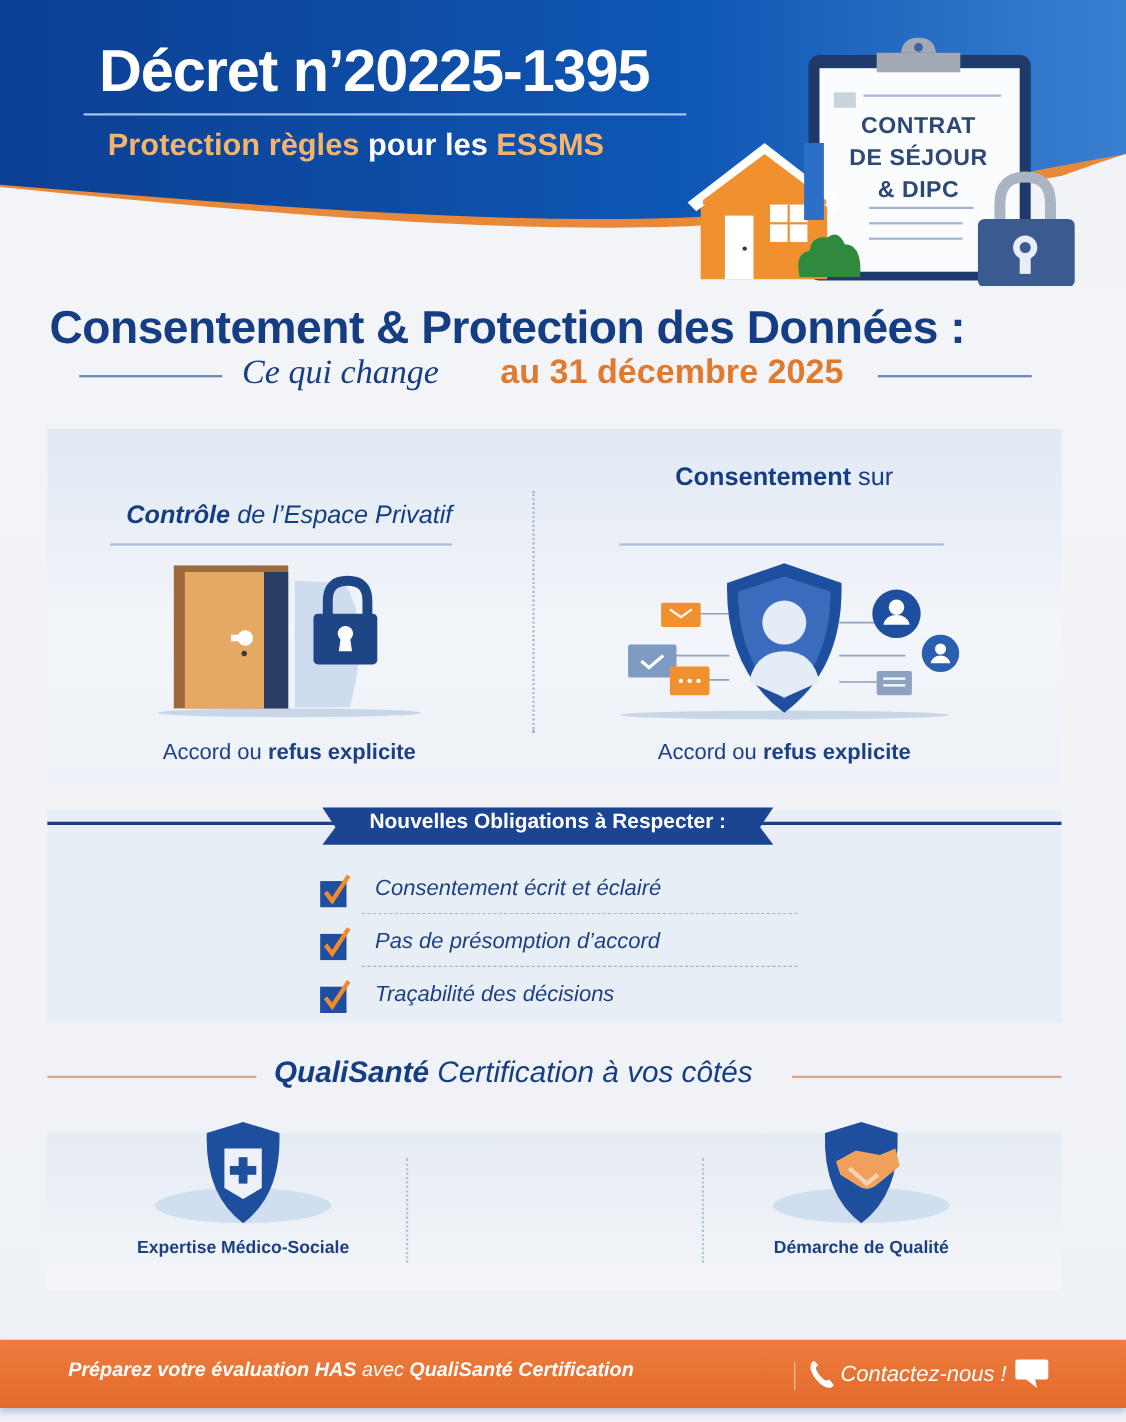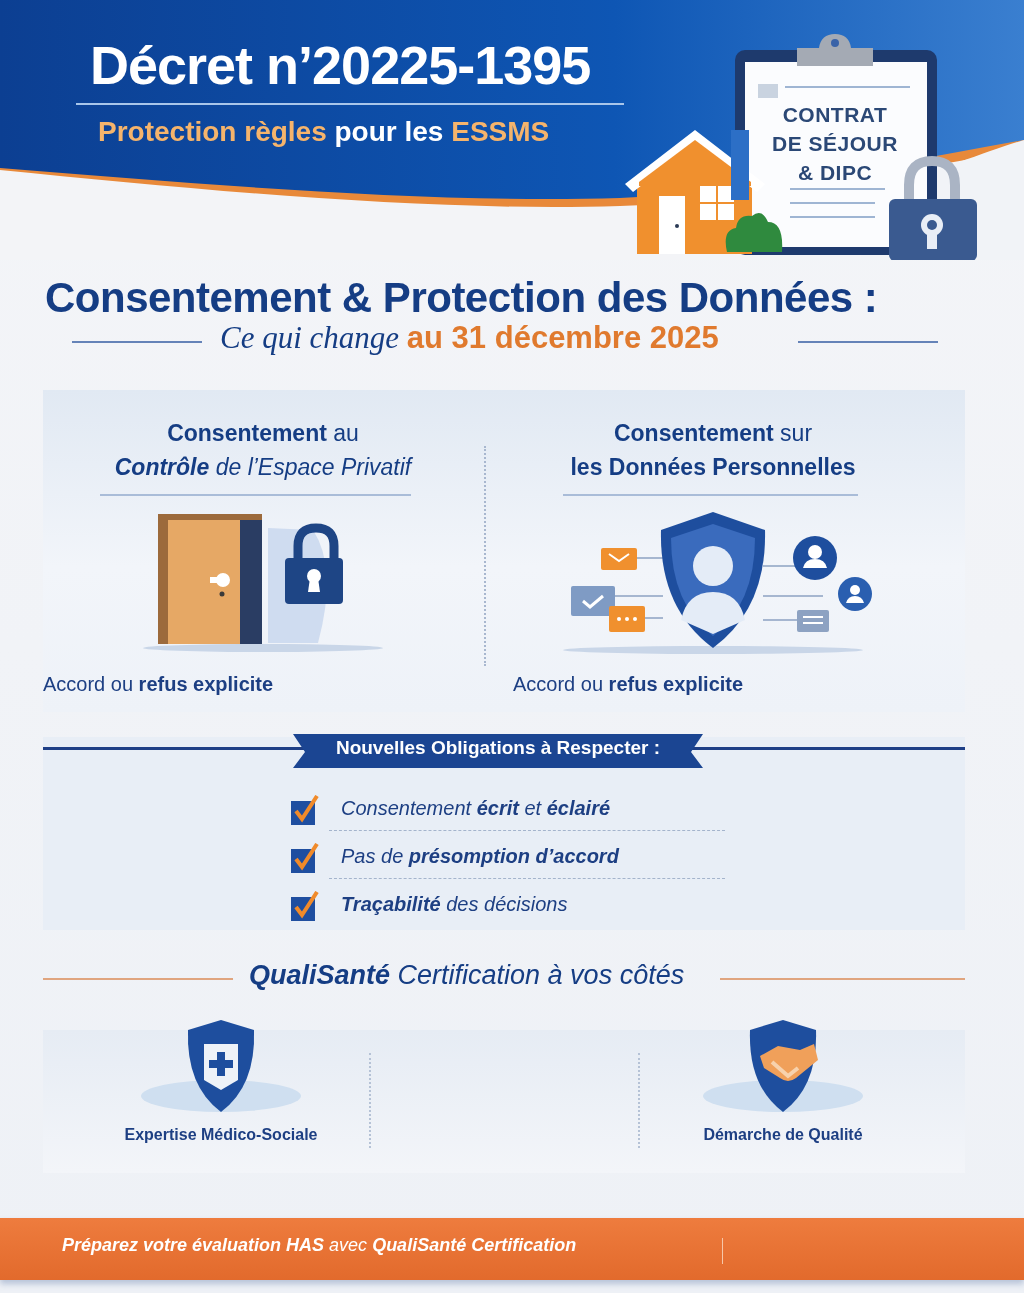--- a/index.html
+++ b/index.html
@@ -49,51 +49,51 @@
     position: absolute; left: 45px; top: 274px; white-space: nowrap;
     font-weight: 700; font-size: 42px; color: #153d84; letter-spacing: -0.5px;
   }
   .subheadline-row { position: absolute; left: 72px; top: 320px; width: 866px; height: 44px; }
   .subheadline-row .rule-l { position: absolute; left: 0; top: 21px; width: 130px; height: 2px; background: #6583b8; }
   .subheadline-row .rule-r { position: absolute; right: 0; top: 21px; width: 140px; height: 2px; background: #6583b8; }
   .subheadline {
     position: absolute; left: 148px; top: 0; white-space: nowrap; font-size: 31px;
   }
   .subheadline .lead { color: #153d84; font-style: italic; font-family: Liberation Serif, serif; }
-  .subheadline .date { color: #e07a2e; font-weight: 700; }
+  .subheadline .date { color: #e07a2e; font-weight: 700; margin-left: 48px; }
 
   
   .panels {
     position: absolute; left: 43px; top: 390px; width: 922px; height: 322px;
     background: linear-gradient(180deg,#e1e9f3 0%, #f2f5fa 55%, #eef2f8 100%);
   }
   .panel-divider { position: absolute; left: 484px; top: 446px; width: 0; height: 220px; border-left: 2px dotted #a8b7cf; }
   .panel { position: absolute; top: 0; height: 322px; }
   .panel-title { position: absolute; width: 100%; text-align: center; font-size: 23px; color: #153d84; line-height: 34px; }
   .panel-title b { font-weight: 700; }
   .panel-title i { font-style: italic; }
   .panel-rule { position: absolute; height: 2px; background: #a9bcd8; }
-  .panel-caption { position: absolute; width: 100%; text-align: left; font-size: 20px; color: #1d3f83; top: 283px; }
+  .panel-caption { position: absolute; width: 100%; text-align: center; font-size: 20px; color: #1d3f83; top: 283px; }
   .panel-caption b { font-weight: 700; }
 
   
   .obligations {
     position: absolute; left: 43px; top: 737px; width: 922px; height: 193px;
     background: #e8eef6;
   }
   .ob-line { position: absolute; left: 0; top: 10px; width: 922px; height: 3px; background: #1e3f86; }
   .ob-banner { position: absolute; left: 250px; top: -7px; width: 410px; height: 40px; }
   .ob-banner-text {
     position: absolute; left: 250px; top: 0px; width: 410px; height: 26px; text-align: center;
     color: #ffffff; font-weight: 700; font-size: 19px; line-height: 22px;
   }
   .ob-item { position: absolute; left: 248px; height: 32px; }
   .ob-check { position: absolute; left: 0; top: 2px; width: 28px; height: 30px; }
   .ob-text { position: absolute; left: 50px; top: 4px; font-size: 20px; color: #1d3f83; white-space: nowrap; font-style: italic; }
-  .ob-text b { font-weight: 700; }
+  .ob-text b { font-weight: 400; }
   .ob-sep { position: absolute; left: 286px; width: 396px; height: 0; border-top: 1px dashed #a4b4cc; }
 
   
   .q-row { position: absolute; left: 43px; top: 958px; width: 922px; height: 42px; }
   .q-rule-l { position: absolute; left: 0; top: 20px; width: 190px; height: 2px; background: #e0a57f; }
   .q-rule-r { position: absolute; right: 0; top: 20px; width: 245px; height: 2px; background: #e0a57f; }
   .q-title { position: absolute; left: 206px; top: 2px; white-space: nowrap; font-size: 27px; color: #153d84; font-style: italic; }
   .q-title b { font-weight: 700; }
 
   .features {
@@ -194,23 +194,20 @@
     <div class="rule-l"></div>
     <div class="subheadline">
       <span class="lead">Ce qui change </span><span class="date">au 31 décembre 2025</span>
     </div>
     <div class="rule-r"></div>
   </div>
 
   <div class="panels">
 
     <div class="panel" style="left:0;width:440px">
-      <div class="panel-title" style="top:26px">
-        <b>Consentement</b><span> au</span>
-      </div>
       <div class="panel-title" style="top:60px">
         <b><i>Contrôle</i></b><i> de l’Espace Privatif</i>
       </div>
       <div class="panel-rule" style="left:57px;top:104px;width:311px"></div>
       <svg style="position:absolute;left:95px;top:118px" width="250" height="145" viewBox="0 0 250 145">
         <ellipse cx="125" cy="140" rx="120" ry="4" fill="#c9d6e8"></ellipse>
         <path d="M130 20 L175 22 Q200 60 180 135 L130 135 Z" fill="#cfdcf0"></path>
         <rect x="20" y="6" width="104" height="130" fill="#9c6a3c"></rect>
         <rect x="30" y="12" width="72" height="124" fill="#e6a865"></rect>
         <rect x="102" y="12" width="22" height="124" fill="#2a3d63"></rect>
@@ -224,21 +221,20 @@
       </svg>
       <div class="panel-caption">
         <span>Accord ou </span><b>refus</b><b> explicite</b>
       </div>
     </div>
 
     <div class="panel" style="left:470px;width:400px">
       <div class="panel-title" style="top:26px">
         <b>Consentement</b><span> sur</span>
       </div>
-      <div class="panel-title" style="top:60px;font-weight:700">les Données Personnelles</div>
       <div class="panel-rule" style="left:50px;top:104px;width:295px"></div>
       <svg style="position:absolute;left:40px;top:118px" width="320" height="150" viewBox="0 0 320 150">
         <ellipse cx="160" cy="142" rx="150" ry="4" fill="#c9d6e8"></ellipse>
         <line x1="60" y1="50" x2="110" y2="50" stroke="#8da2c2" stroke-width="1.5"></line>
         <line x1="60" y1="88" x2="110" y2="88" stroke="#8da2c2" stroke-width="1.5"></line>
         <line x1="80" y1="110" x2="110" y2="110" stroke="#8da2c2" stroke-width="1.5"></line>
         <line x1="210" y1="58" x2="250" y2="58" stroke="#8da2c2" stroke-width="1.5"></line>
         <line x1="210" y1="88" x2="270" y2="88" stroke="#8da2c2" stroke-width="1.5"></line>
         <line x1="210" y1="112" x2="260" y2="112" stroke="#8da2c2" stroke-width="1.5"></line>
         <rect x="48" y="40" width="36" height="22" rx="2" fill="#f0902e"></rect>
@@ -332,15 +328,24 @@
     </div>
   </div>
   <div class="feat-div" style="left:369px"></div>
   <div class="feat-div" style="left:638px"></div>
 
   <div class="footer">
     <div class="footer-text">
       <span>Préparez votre évaluation HAS </span><span class="thin">avec</span><span> QualiSanté Certification</span>
     </div>
     <div class="footer-sep"></div>
+    <div class="footer-cta">
+      <svg width="26" height="28" viewBox="0 0 26 28">
+        <path d="M6 2 Q2 4 3 10 Q6 20 16 26 Q22 28 24 24 L20 19 Q17 21 15 19 Q10 15 8 10 Q7 8 10 6 Z" fill="#ffffff"></path>
+      </svg>
+      <span>Contactez-nous !</span>
+      <svg width="34" height="30" viewBox="0 0 34 30" style="margin-left:6px">
+        <path d="M4 2 H30 Q32 2 32 4 V18 Q32 20 30 20 H20 L22 28 L12 20 H4 Q2 20 2 18 V4 Q2 2 4 2 Z" fill="#ffffff"></path>
+      </svg>
+    </div>
   </div>
 
 </div>
 
 </body></html>

